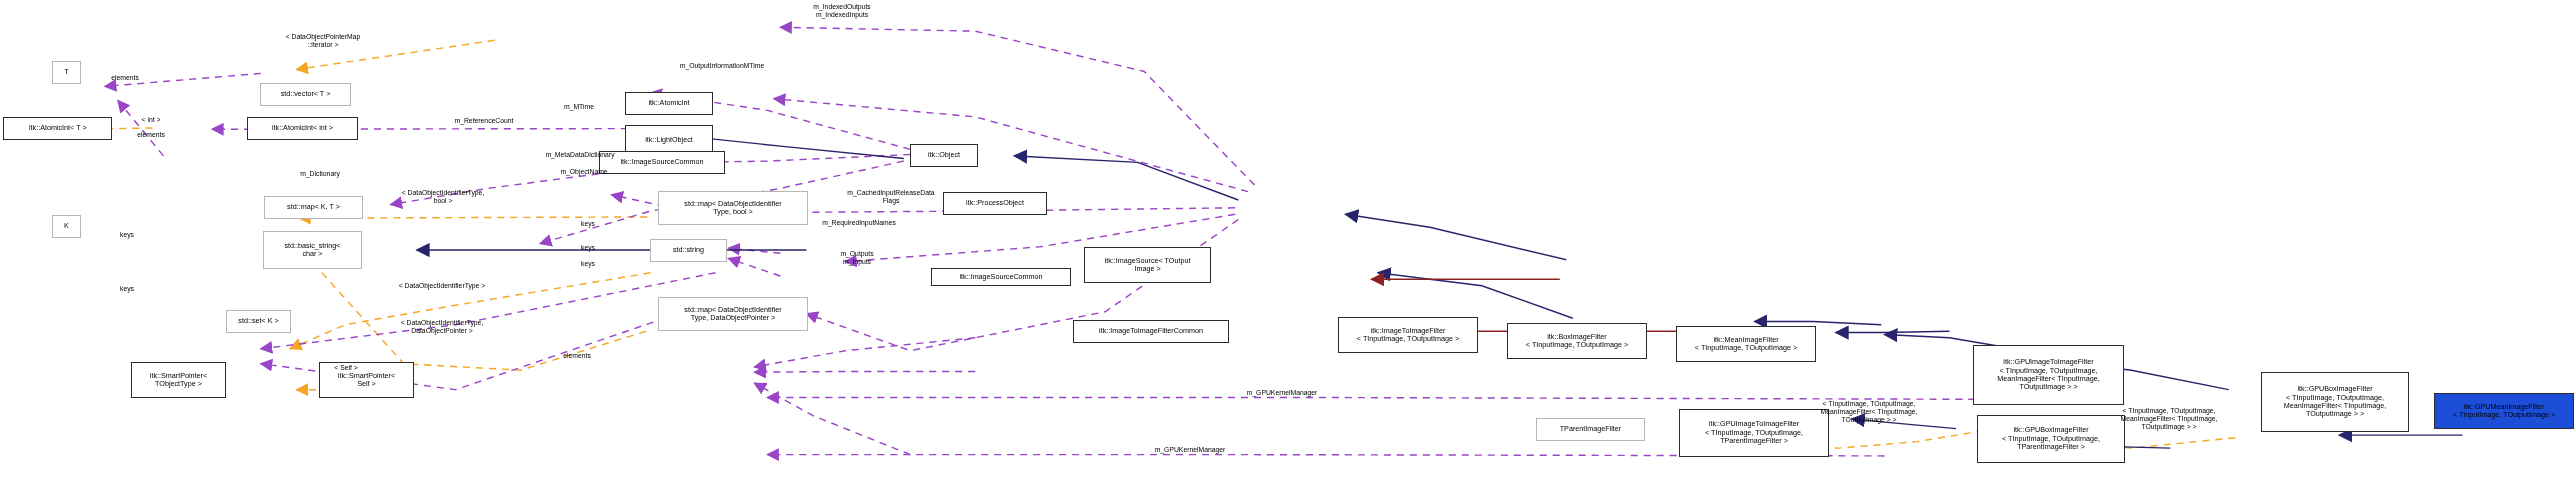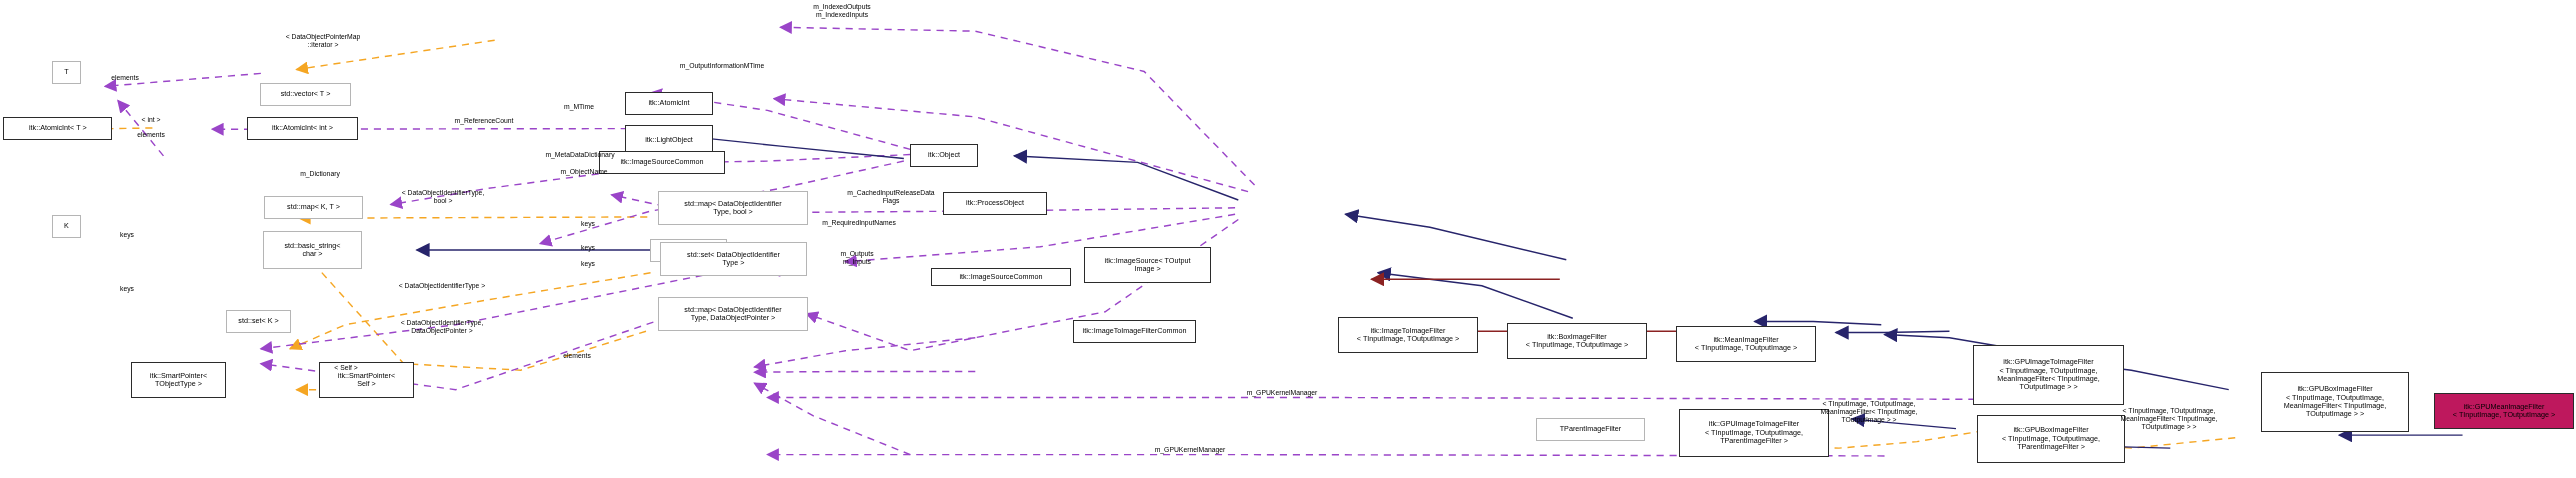--- a/index.html
+++ b/index.html
@@ -37,21 +37,21 @@
     padding: 0.7px 2px;
   }
   .node.solid {
     border: 1px solid #2b2b2b;
   }
   .node.light {
     border: 0.7px solid #b5b5b5;
   }
   .node.highlight {
     border: 1px solid #2b2b2b;
-    background: #be185d;
+    background: #1d4ed8;
   }
   .edge-label {
     position: absolute;
     font-size: 6.8px;
     color: #000000;
     text-align: center;
     white-space: pre-line;
     line-height: 1.2;
     transform: translateX(-50%);
     pointer-events: none;
@@ -179,24 +179,20 @@
 
   <div class="node light" style="left:650px;top:239px;width:77px;height:23.4px;">
     <span>std::string</span>
   </div>
 
   <div class="node light" style="left:658px;top:191px;width:150px;height:34px;">
     <span>std::map&lt; DataObjectIdentifier
 Type, bool &gt;</span>
   </div>
 
-  <div class="node light" style="left:660px;top:242px;width:147px;height:34px;">
-    <span>std::set&lt; DataObjectIdentifier
-Type &gt;</span>
-  </div>
 
   <div class="node light" style="left:658px;top:297px;width:150px;height:34px;">
     <span>std::map&lt; DataObjectIdentifier
 Type, DataObjectPointer &gt;</span>
   </div>
 
   <div class="node solid" style="left:943px;top:192px;width:104px;height:23.4px;">
     <span>itk::ProcessObject</span>
   </div>
 
@@ -220,21 +216,21 @@
 
   <div class="node solid" style="left:931px;top:268px;width:140px;height:18px;">
     <span>itk::ImageSourceCommon</span>
   </div>
 
   <div class="node solid" style="left:1084px;top:247px;width:127px;height:36px;">
     <span>itk::ImageSource&lt; TOutput
 Image &gt;</span>
   </div>
 
-  <div class="node solid" style="left:1073px;top:320px;width:123px;height:23.4px;">
+  <div class="node solid" style="left:1073px;top:320px;width:156px;height:23.4px;">
     <span>itk::ImageToImageFilterCommon</span>
   </div>
 
   <div class="node solid" style="left:1338px;top:317px;width:140px;height:36px;">
     <span>itk::ImageToImageFilter
 &lt; TInputImage, TOutputImage &gt;</span>
   </div>
 
   <div class="node solid" style="left:1507px;top:323px;width:140px;height:36px;">
     <span>itk::BoxImageFilter

